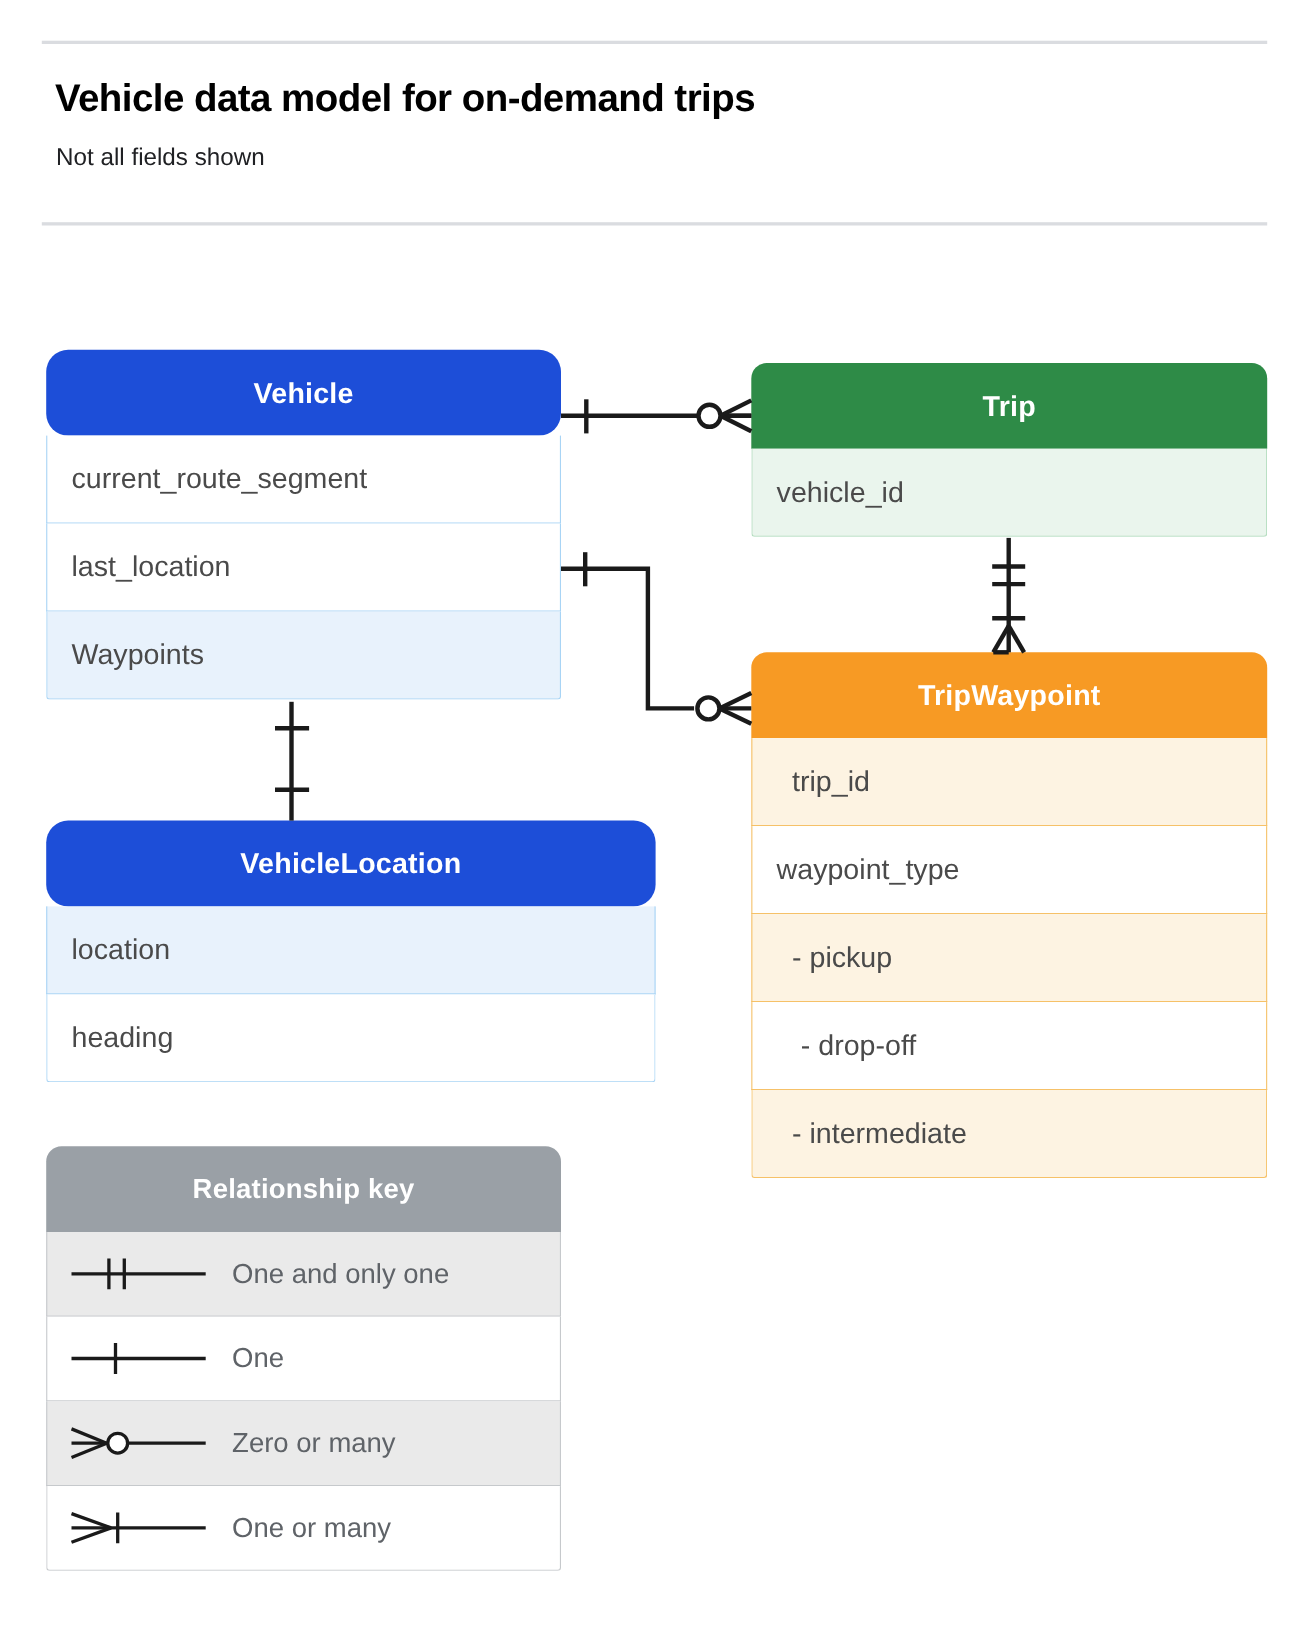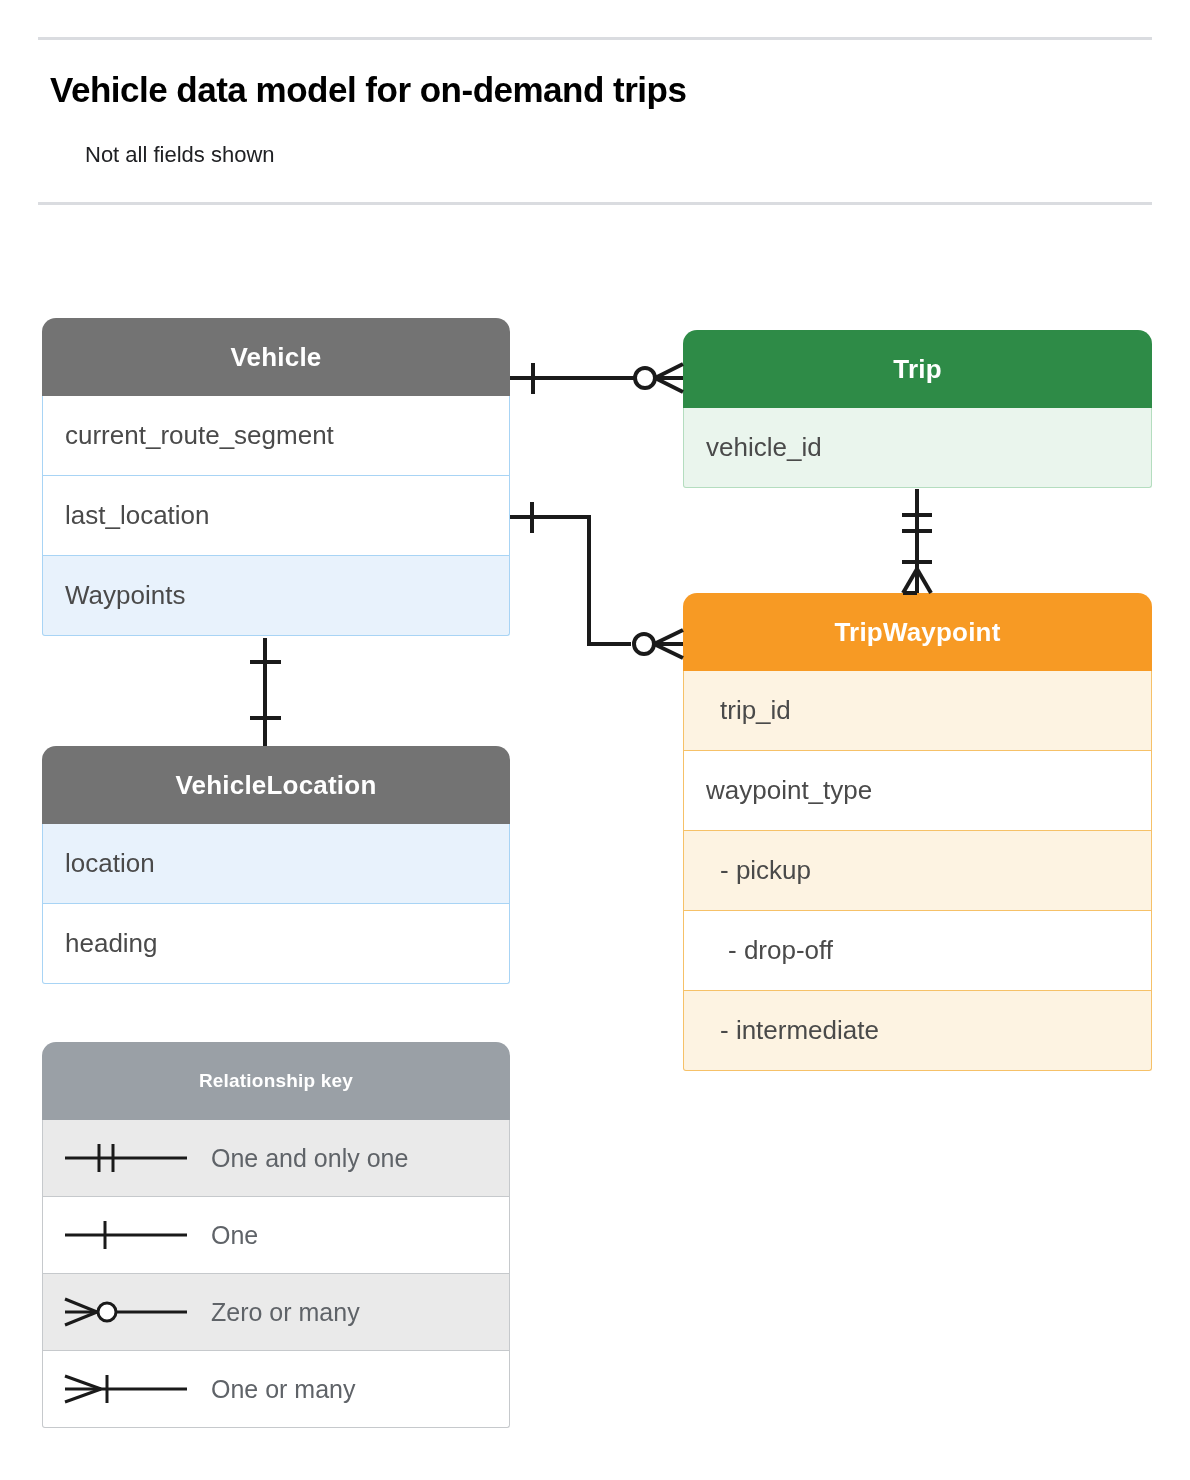--- a/index.html
+++ b/index.html
@@ -20,22 +20,22 @@
   }
   #rule-top    { top: 37px; }
   #rule-bottom { top: 202px; }
 
   #page-title {
     position: absolute; left: 50px; top: 70px;
     font-size: 35px; font-weight: bold; color: #000000;
     letter-spacing: -0.5px; white-space: nowrap;
   }
   #page-subtitle {
-    position: absolute; left: 51px; top: 142px;
-    font-size: 22px; color: #202124; white-space: nowrap; margin-left: 34px;
+    position: absolute; left: 51px; top: 130px;
+    font-size: 22px; color: #202124; white-space: nowrap;
   }
 
   
   .entity {
     position: absolute;
     box-sizing: border-box;
   }
   .entity-header {
     height: 78px;
     border-radius: 14px 14px 0 0;
@@ -48,21 +48,21 @@
     height: 80px;
     display: flex; align-items: center;
     padding-left: 22px;
     font-size: 26px; color: #4a4a4a;
     box-sizing: border-box;
   }
   .entity-row.indent { padding-left: 44px; }
   .entity-row:last-child { border-radius: 0 0 3px 3px; }
 
   
-  .theme-blue .entity-header { background: #737373; }
+  .theme-blue .entity-header { background: #1d4ed8; border-radius: 20px; }
   .theme-blue .entity-row {
     border: 1px solid #a8d4f5; border-top: none;
     background: #ffffff;
   }
   .theme-blue .entity-row.alt { background: #e8f2fc; }
 
   
   .theme-green .entity-header { background: #2e8b47; }
   .theme-green .entity-row {
     border: 1px solid #b4ddbf; border-top: none;
@@ -72,32 +72,32 @@
 
   
   .theme-orange .entity-header { background: #f79a24; }
   .theme-orange .entity-row {
     border: 1px solid #f6c168; border-top: none;
     background: #ffffff;
   }
   .theme-orange .entity-row.alt { background: #fdf3e2; padding-left: 36px; }
 
   
-  .theme-grey .entity-header { background: #9aa0a6; font-size: 19px; }
+  .theme-grey .entity-header { background: #9aa0a6; font-size: 25px; }
   .theme-grey .entity-row {
     border: 1px solid #c6c9cc; border-top: none;
     background: #ffffff; padding-left: 0;
   }
   .theme-grey .entity-row.alt { background: #eaeaea; }
 
   
   #entity-vehicle          { left: 42px;  top: 318px;  width: 468px; }
   #entity-trip             { left: 683px; top: 330px;  width: 469px; }
   #entity-tripwaypoint     { left: 683px; top: 593px;  width: 469px; }
-  #entity-vehiclelocation  { left: 42px;  top: 746px;  width: 468px; }
+  #entity-vehiclelocation  { left: 42px;  top: 746px;  width: 554px; }
   #legend                  { left: 42px;  top: 1042px; width: 468px; }
 
   
   .legend-row {
     height: 77px;
     display: flex; align-items: center;
   }
   .legend-symbol {
     width: 168px; flex: 0 0 168px;
     display: flex; align-items: center; justify-content: center;

